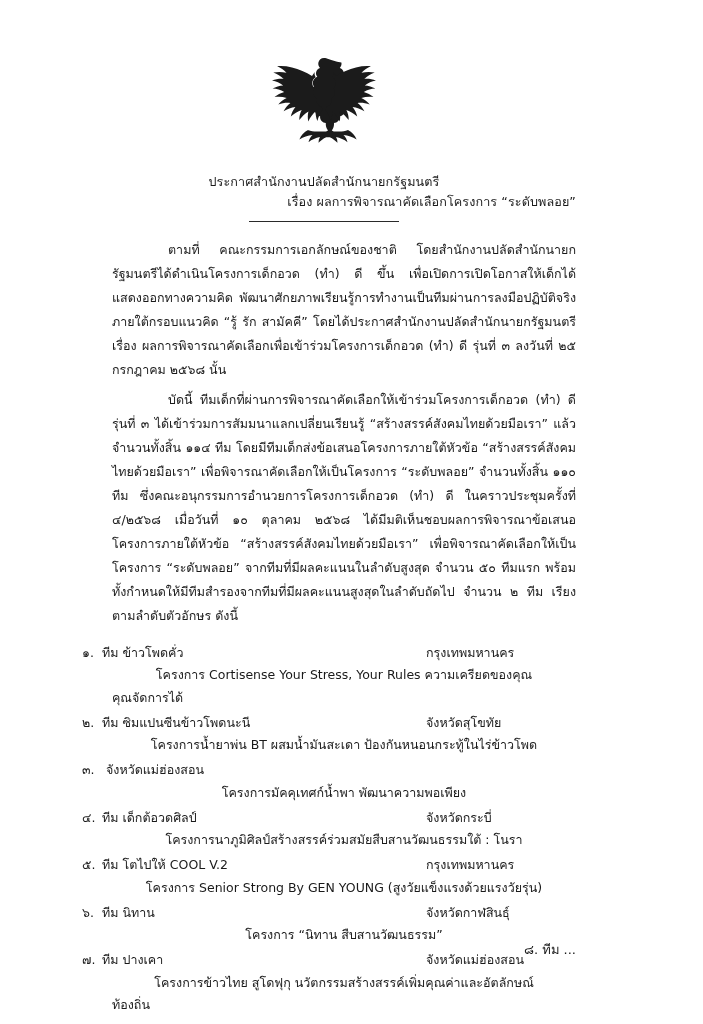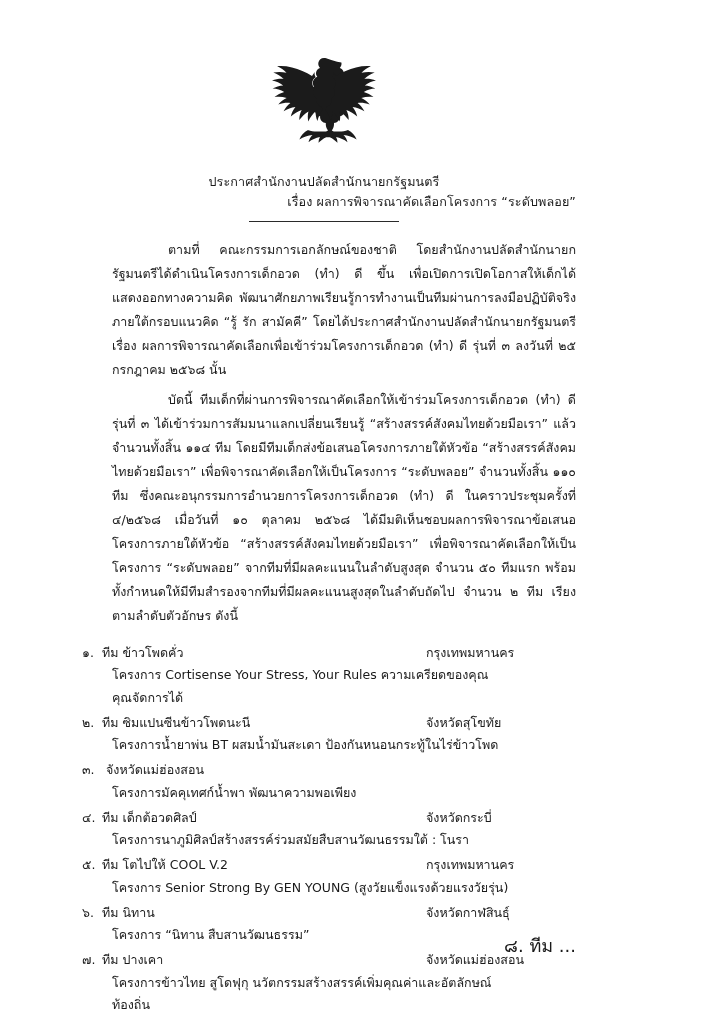--- a/index.html
+++ b/index.html
@@ -88,30 +88,31 @@
     flex: 1 1 auto;
   }
   .province {
     flex: 0 0 auto;
     text-align: left;
     width: 150px;
     padding-left: 4px;
   }
   .project {
     padding-left: 40px;
+    text-align: center;
   }
   .project2 {
     padding-left: 40px;
   }
   
   .footer {
     position: absolute;
     right: 72px;
     bottom: 64px;
-    font-size: 18px;
+    font-size: 13px;
   }
 </style>
 </head>
 <body>
 
 <div class="page">
 
   <div class="emblem-wrap">
     <svg class="emblem" viewBox="0 0 132 112" aria-hidden="true">
       <g fill="#1b1b1b">

